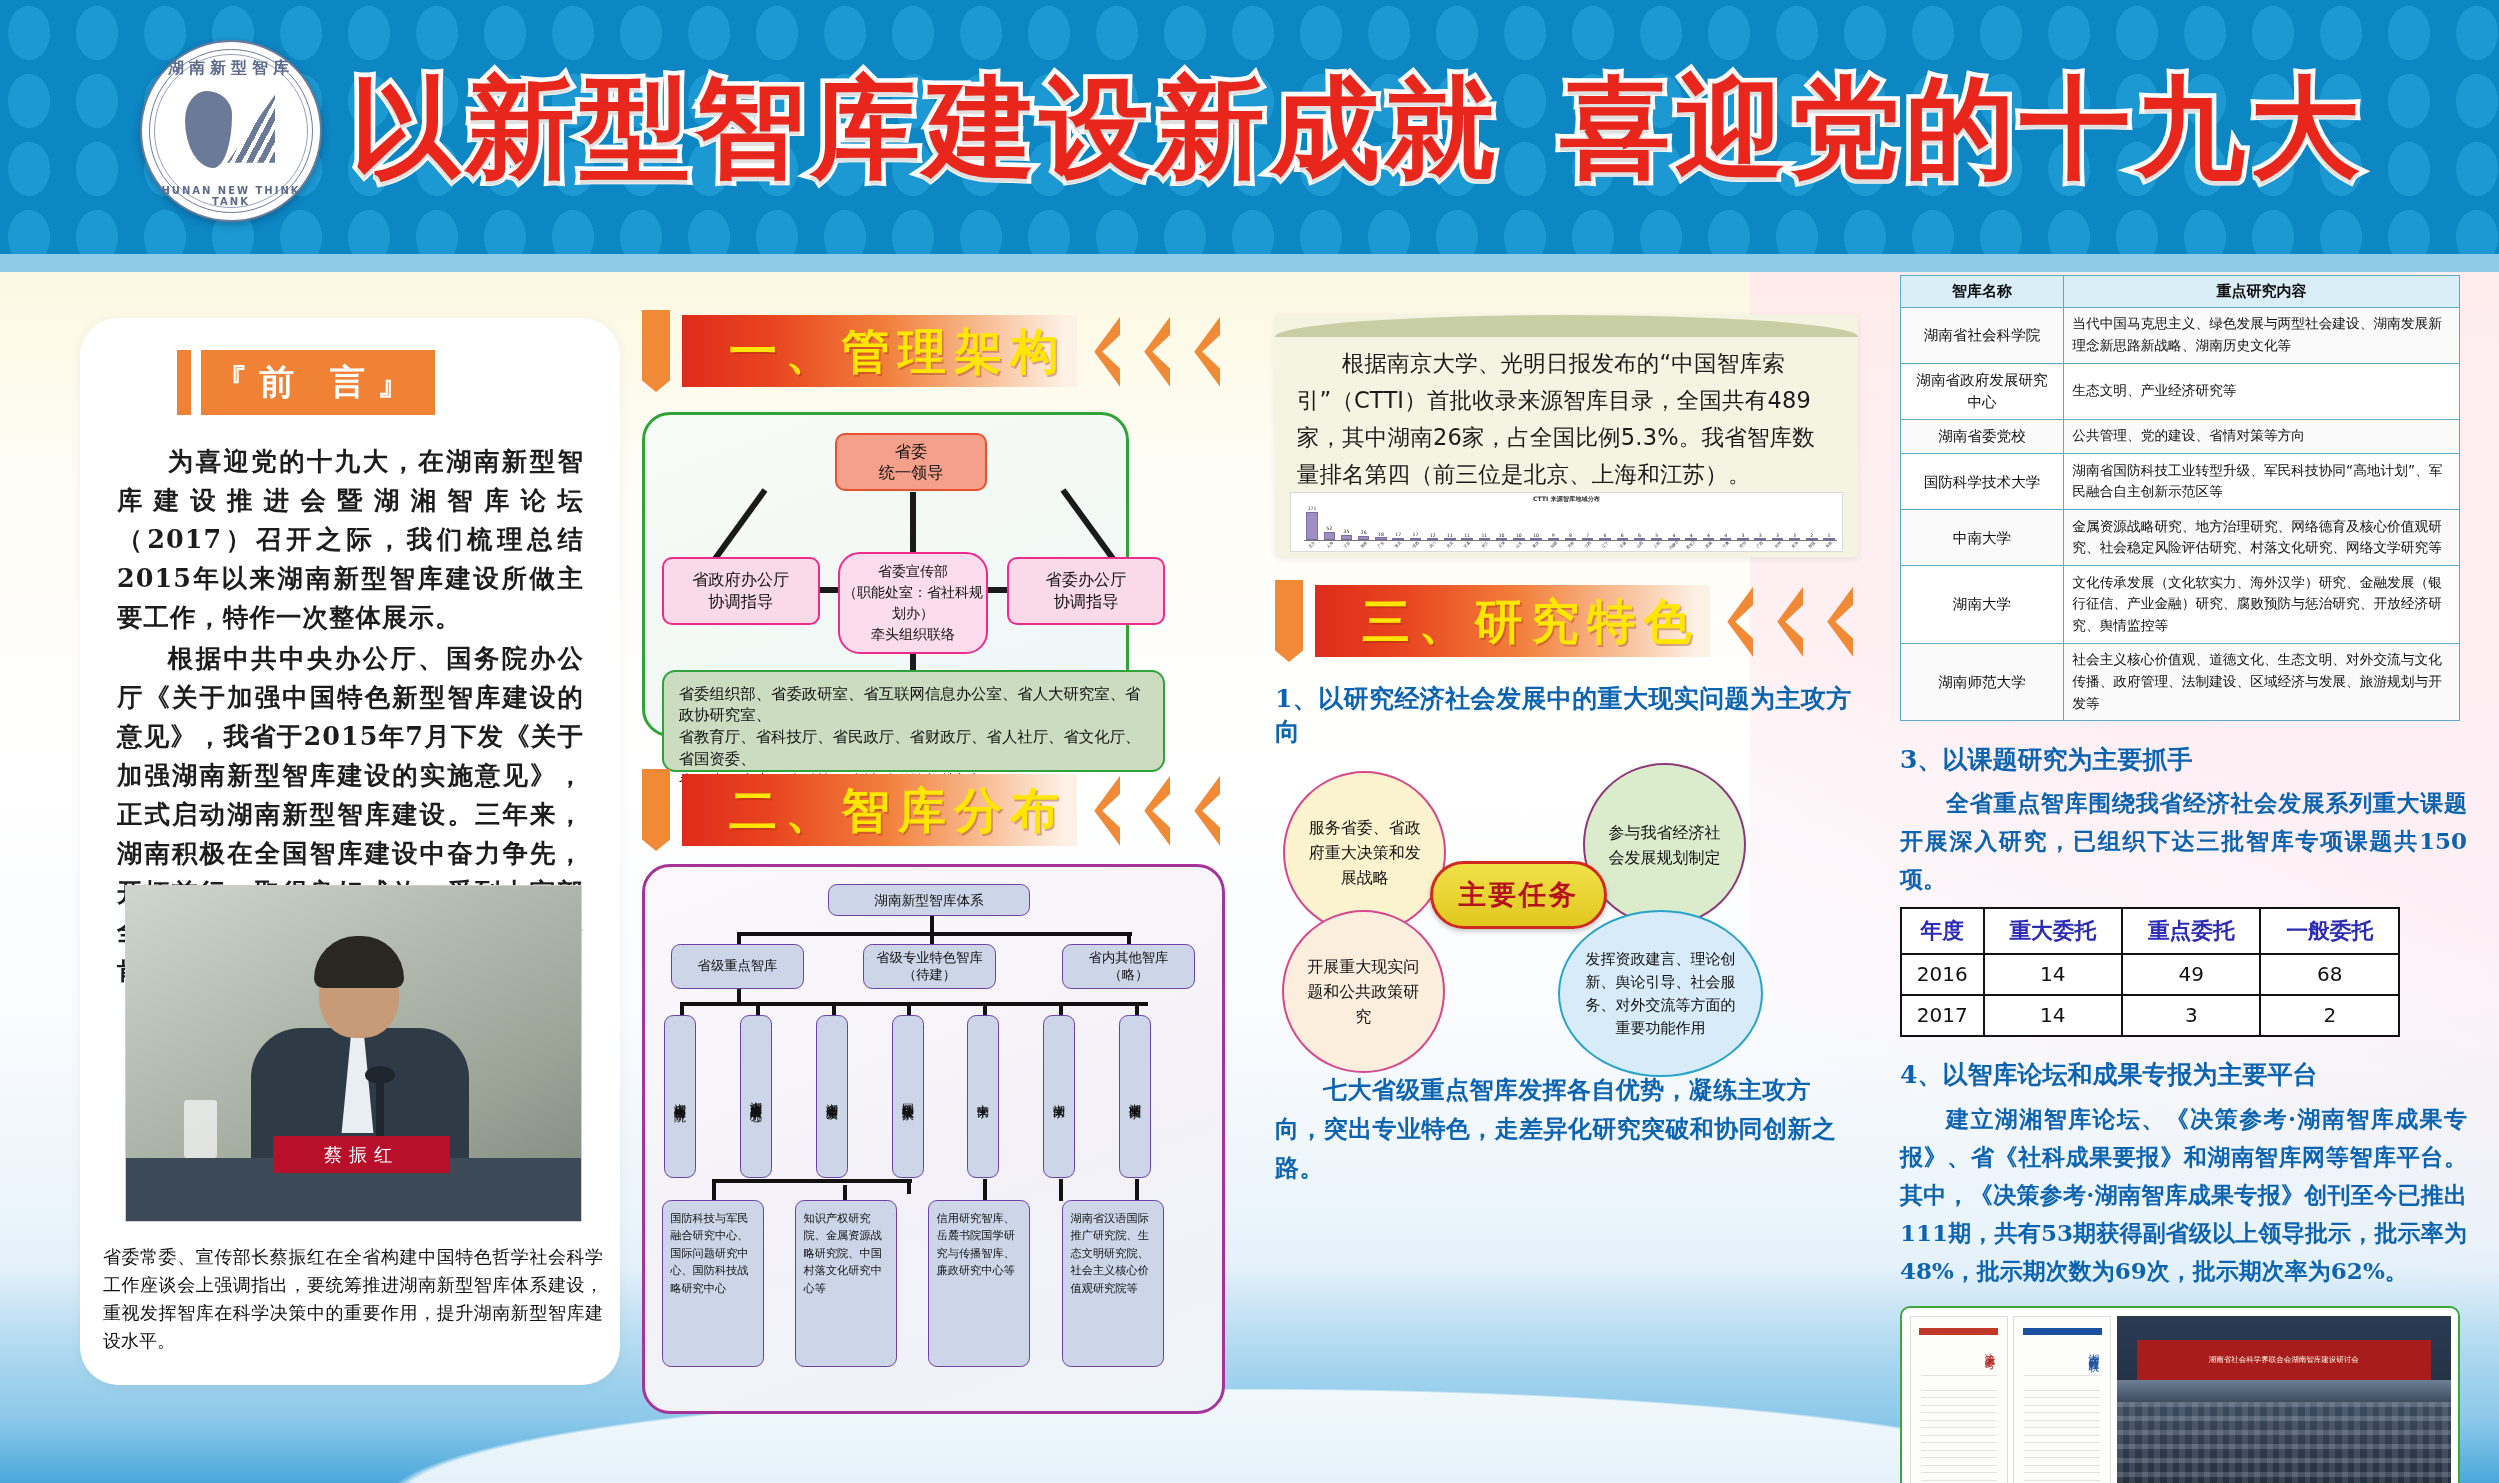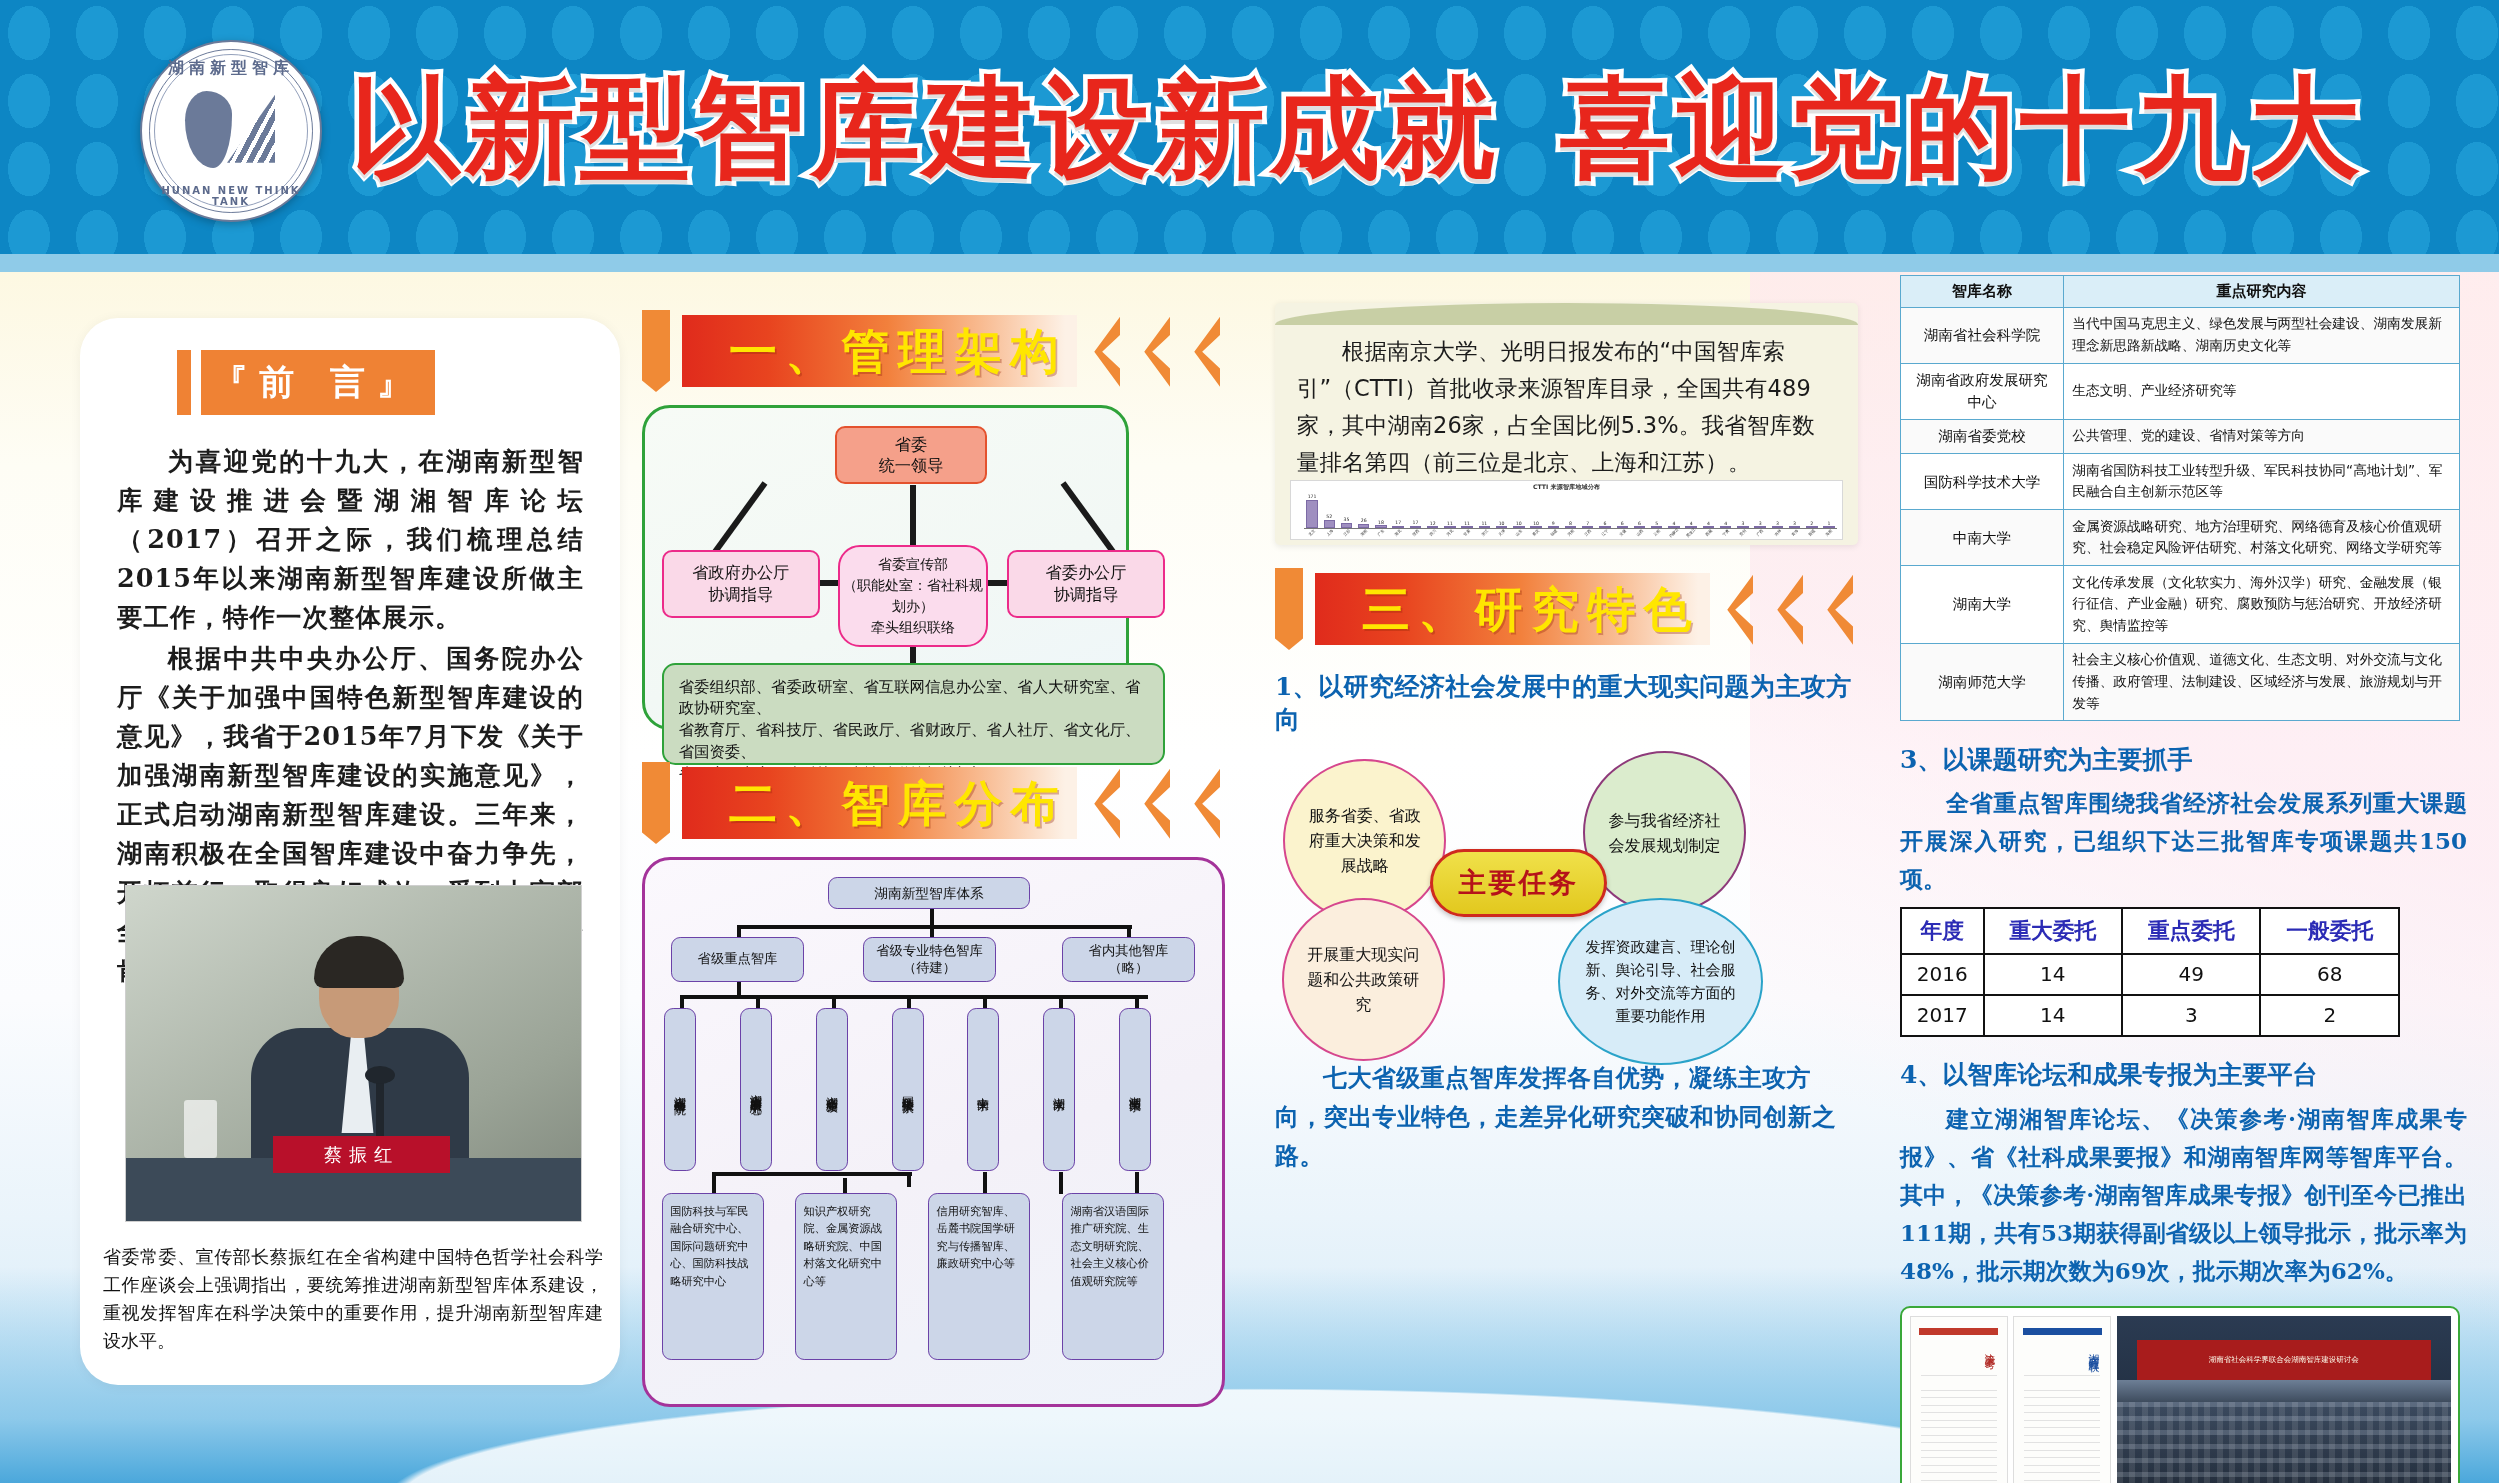--- a/index.html
+++ b/index.html
@@ -85,21 +85,21 @@
       linear-gradient(180deg, rgba(138,200,235,0) 0%, #8dc9ea 70%, #4aa7db 100%);
   }
   .bg-pink {
     position:absolute; right:0; top:272px; width:750px; height:1212px;
     background: linear-gradient(200deg, rgba(255,235,240,.85) 0%, rgba(253,226,236,.55) 40%, rgba(255,255,255,0) 72%);
   }
 
   
   .col { position:absolute; }
   .col-mid   { left:642px;  top:310px; width:583px; }
-  .col-mid2  { left:1275px; top:303px; width:583px; }
+  .col-mid2  { left:1275px; top:315px; width:583px; }
   .col-right { left:1900px; top:275px; width:567px; }
 
   
   .preface-panel {
     position:absolute; left:80px; top:318px; width:540px; height:1067px;
     background:#ffffff; border-radius:38px;
     box-shadow:0 1.7px 11.7px rgba(0,0,0,.05);
   }
   .preface-tag {
     position:absolute; left:177px; top:350px; width:258px; height:65px;
@@ -175,21 +175,21 @@
     position:absolute; top:6.7px; width:33px; height:70px;
     background:#f08a36;
     clip-path: polygon(100% 0, 100% 26%, 46% 50%, 100% 74%, 100% 100%, 22% 50%);
   }
   .sec-head .chev.c1 { right:105px; }
   .sec-head .chev.c2 { right:55px; }
   .sec-head .chev.c3 { right:5px; }
 
   
   .org-panel {
-    position:relative; margin-top:13px; width:487px; height:325px;
+    position:relative; margin-top:20px; width:487px; height:325px;
     border:3.3px solid #2fa23a; border-radius:28px;
     background: linear-gradient(160deg,#f7fbf6,#f2f8f5 60%,#eef6fa);
   }
   .node { position:absolute; text-align:center; font-size:16.2px; line-height:21.7px; color:#111; }
   .node.top {
     left:190px; top:18.3px; width:152px; height:58px;
     background:#f5a08a; border:2.5px solid #e4522e; border-radius:10px;
     display:flex; align-items:center; justify-content:center; flex-direction:column;
   }
   .node.pinkL {

